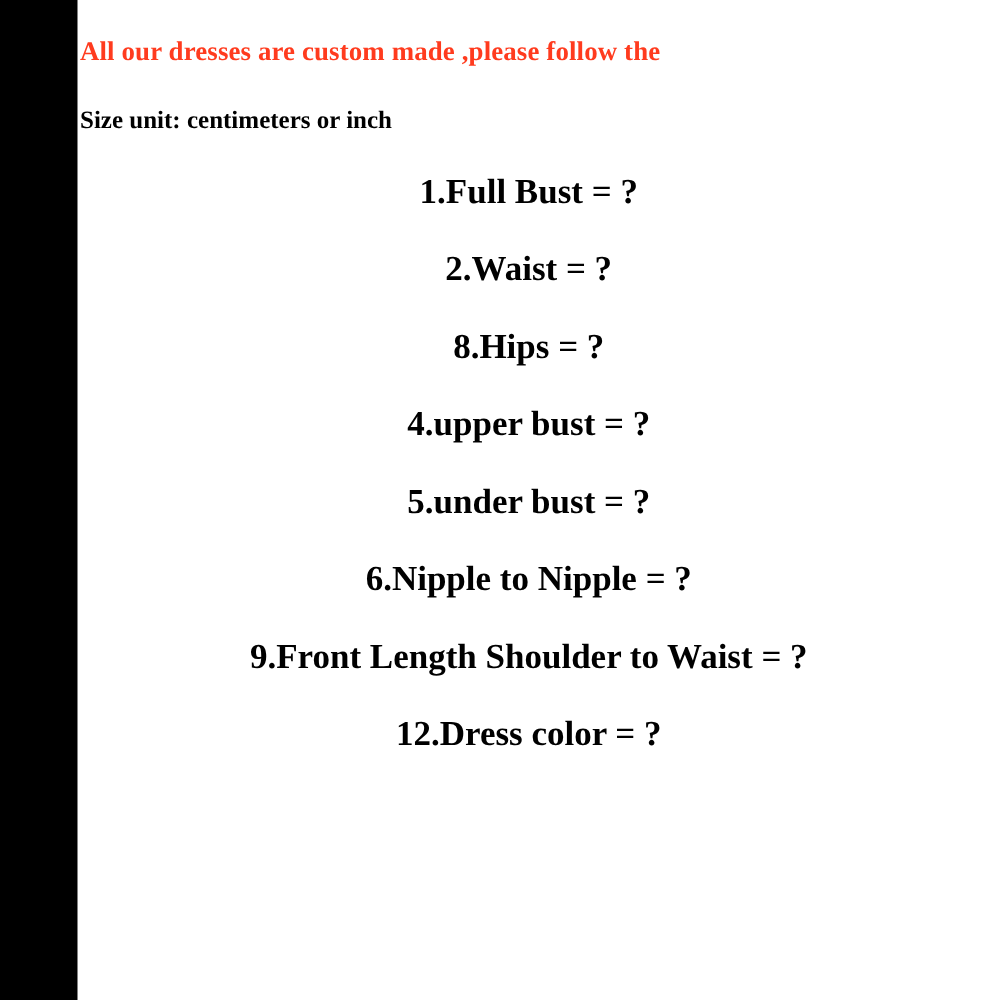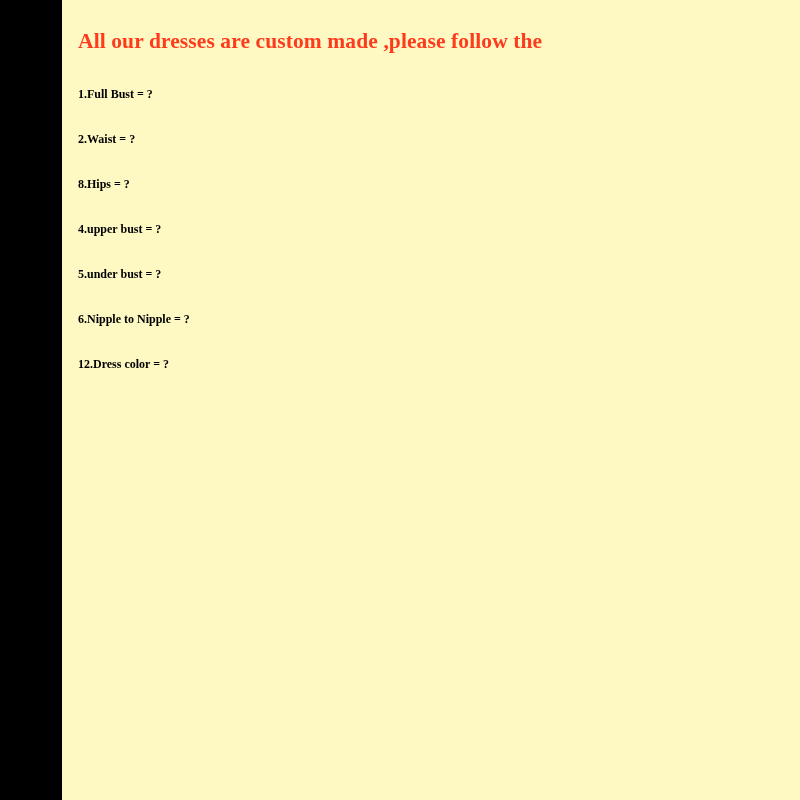--- a/index.html
+++ b/index.html
@@ -12,23 +12,23 @@
     background: #000000;
     font-family: "Liberation Serif", serif;
     overflow: hidden;
   }
   .page {
     position: absolute;
     left: 62px;
     top: 0;
     width: 738px;
     height: 800px;
-    background: #fef9c3;
+    background: #ffffff;
     box-sizing: border-box;
-    padding: 26px 18px 0 16px;
+    padding: 26px 18px 0 2px;
   }
   .headline {
     color: #ff3b1e;
     font-weight: bold;
     font-size: 21.5px;
     line-height: 1.42;
     margin: 0 0 0 0;
     letter-spacing: 0.1px;
   }
   .headline .line {
@@ -42,38 +42,41 @@
     margin-bottom: 0;
   }
   .items {
     margin: 0;
     padding: 0;
     list-style: none;
   }
   .item {
     color: #000000;
     font-weight: bold;
-    font-size: 12px;
+    font-size: 28px;
     margin-top: 30px;
     white-space: nowrap;
+    text-align: center;
   }
 </style>
 </head>
 <body>
 
 <div class="page">
 
   <div class="headline">
     <span class="line">All our dresses are custom made ,please follow the</span>
   </div>
 
+  <div class="subhead">Size unit: centimeters or inch</div>
 
   <ul class="items">
     <li class="item">1.Full Bust = ?</li>
     <li class="item">2.Waist = ?</li>
     <li class="item">8.Hips = ?</li>
     <li class="item">4.upper bust = ?</li>
     <li class="item">5.under bust = ?</li>
     <li class="item">6.Nipple to Nipple = ?</li>
+    <li class="item">9.Front Length Shoulder to Waist = ?</li>
     <li class="item">12.Dress color = ?</li>
   </ul>
 
 </div>
 
 </body></html>

